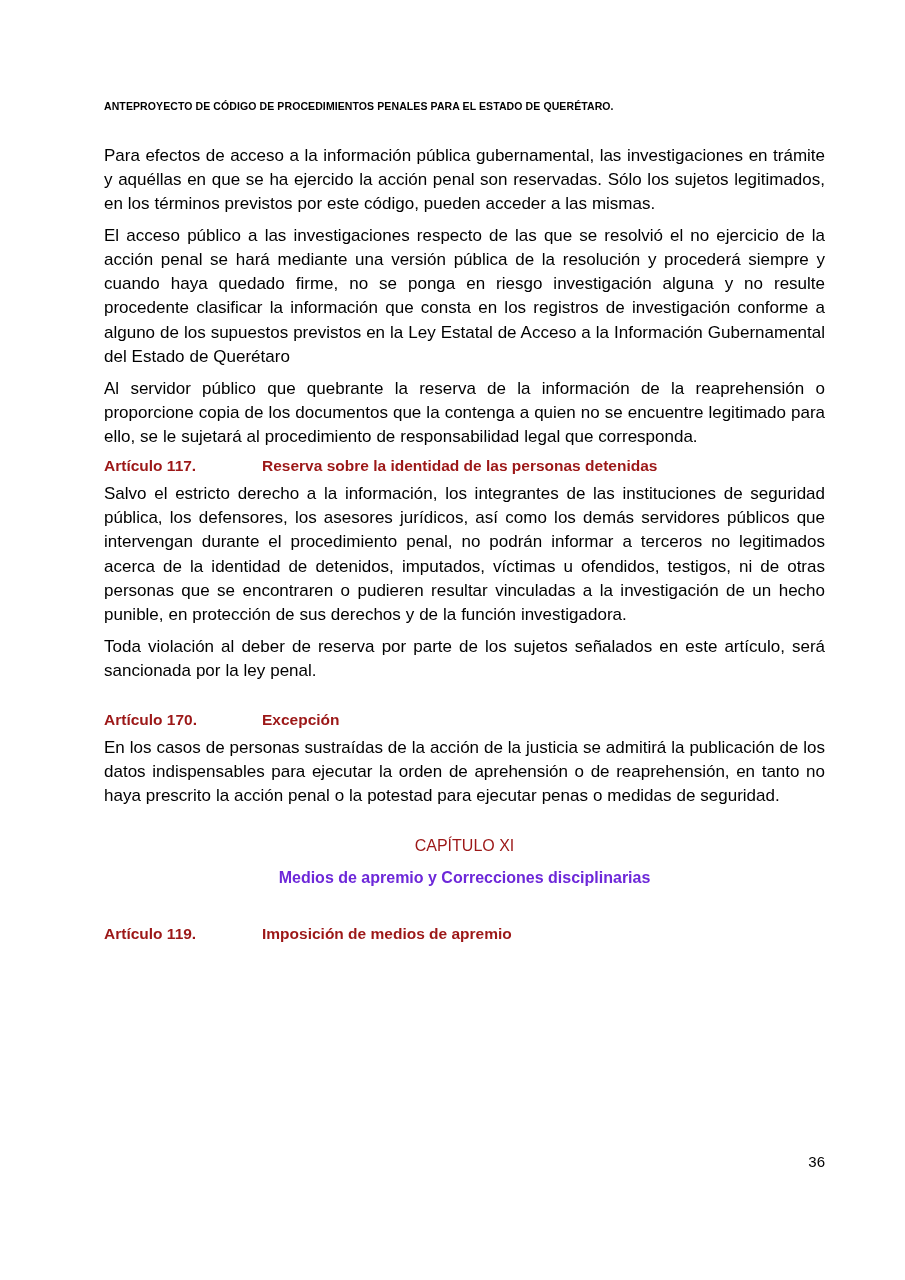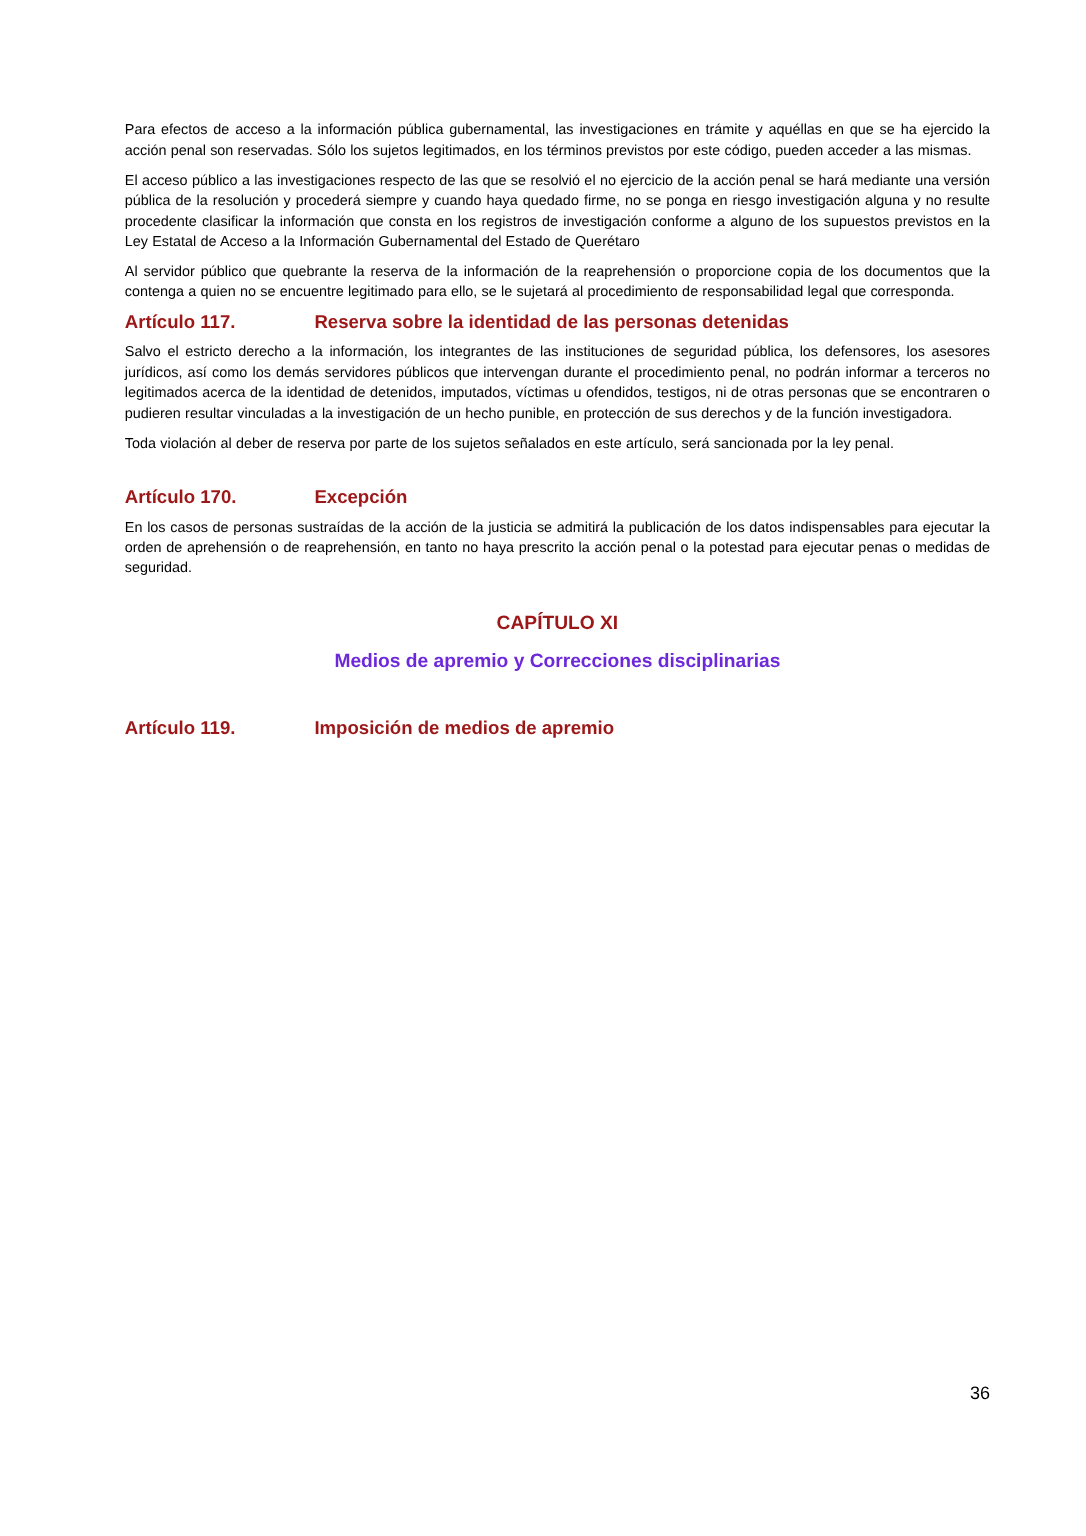--- a/index.html
+++ b/index.html
@@ -22,21 +22,21 @@
   }
   .doc-header {
     font-size: 10.5px;
     font-weight: bold;
     letter-spacing: 0.1px;
     color: #000000;
     margin: 0 0 30px 0;
     line-height: 1.3;
   }
   p.body-text {
-    font-size: 12px;
+    font-size: 17px;
     line-height: 1.42;
     text-align: justify;
     margin: 0 0 8px 0;
     color: #000000;
     word-spacing: 0.2px;
   }
   .gap-lg { margin-bottom: 27px; }
   .gap-md { margin-bottom: 21px; }
   .gap-sm { margin-bottom: 10px; }
   .article-heading {
@@ -46,21 +46,21 @@
     margin: 0 0 7px 0;
     display: flex;
     align-items: baseline;
   }
   .article-heading .num {
     display: inline-block;
     min-width: 158px;
   }
   .chapter-title {
     color: #9c1717;
-    font-weight: bold;
+    font-weight: normal;
     font-size: 16px;
     text-align: center;
     margin: 0 0 6px 0;
   }
   .chapter-subtitle {
     color: #6d28d9;
     font-weight: bold;
     font-size: 16px;
     text-align: center;
     margin: 14px 0 6px 0;
@@ -74,20 +74,21 @@
     text-align: right;
   }
   .spacer-20 { height: 20px; }
   .spacer-32 { height: 32px; }
 </style>
 </head>
 <body>
 
 <div class="page">
 
+  <div class="doc-header">ANTEPROYECTO DE CÓDIGO DE PROCEDIMIENTOS PENALES PARA EL ESTADO DE QUERÉTARO.</div>
 
   <p class="body-text gap-lg">Para efectos de acceso a la información pública gubernamental, las investigaciones en trámite y aquéllas en que se ha ejercido la acción penal son reservadas. Sólo los sujetos legitimados, en los términos previstos por este código, pueden acceder a las mismas.</p>
 
   <p class="body-text gap-lg">El acceso público a las investigaciones respecto de las que se resolvió el no ejercicio de la acción penal se hará mediante una versión pública de la resolución y procederá siempre y cuando haya quedado firme, no se ponga en riesgo investigación alguna y no resulte procedente clasificar la información que consta en los registros de investigación conforme a alguno de los supuestos previstos en la Ley Estatal de Acceso a la Información Gubernamental del Estado de Querétaro</p>
 
 
   <p class="body-text gap-md">Al servidor público que quebrante la reserva de la información de la reaprehensión o proporcione copia de los documentos que la contenga a quien no se encuentre legitimado para ello, se le sujetará al procedimiento de responsabilidad legal que corresponda.</p>
 
   <div class="article-heading">
     <span class="num">Artículo 117.</span>

